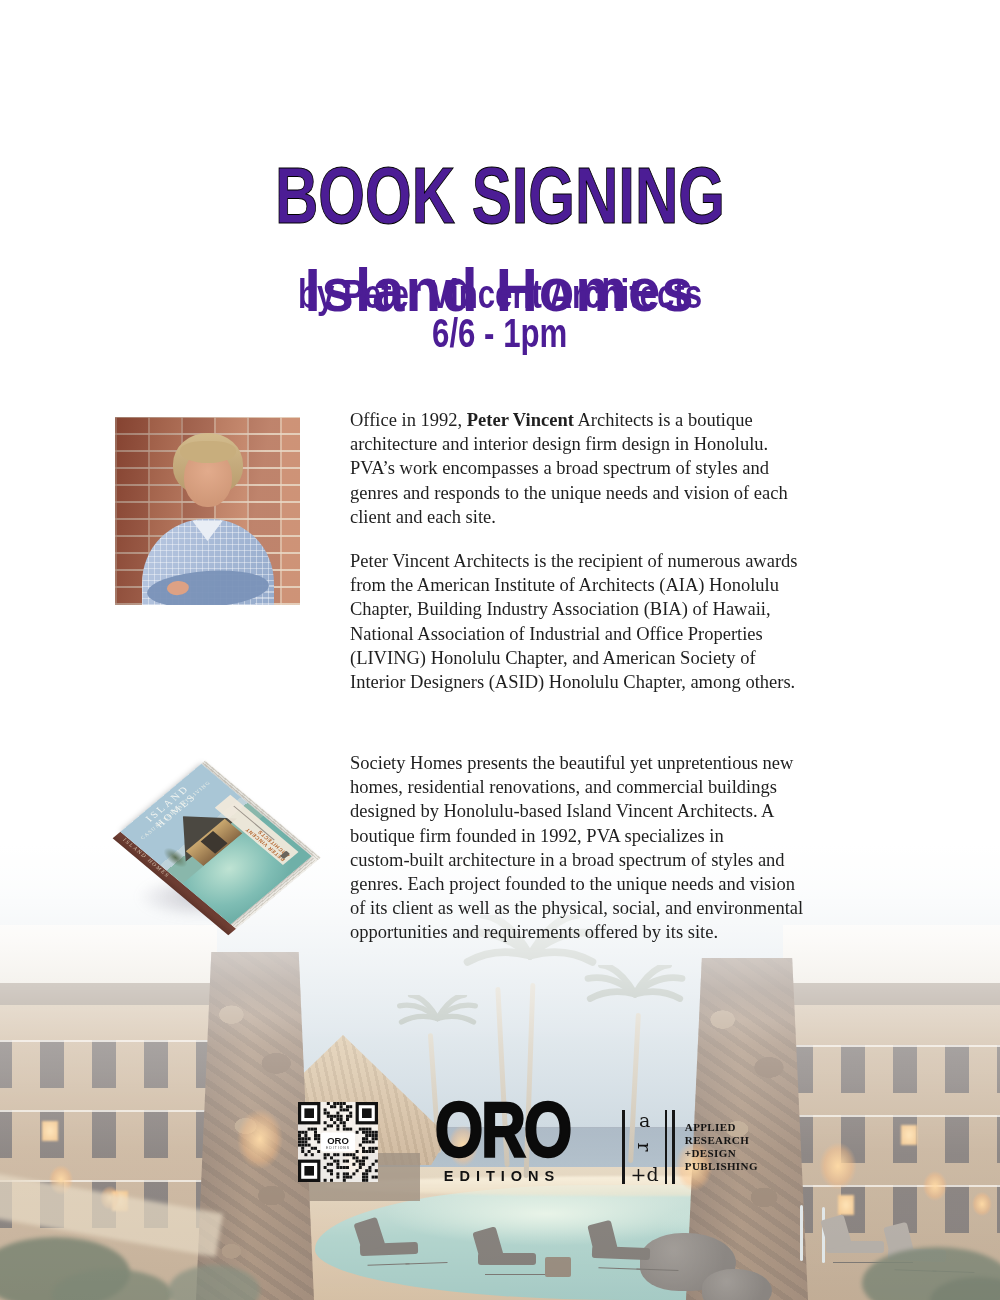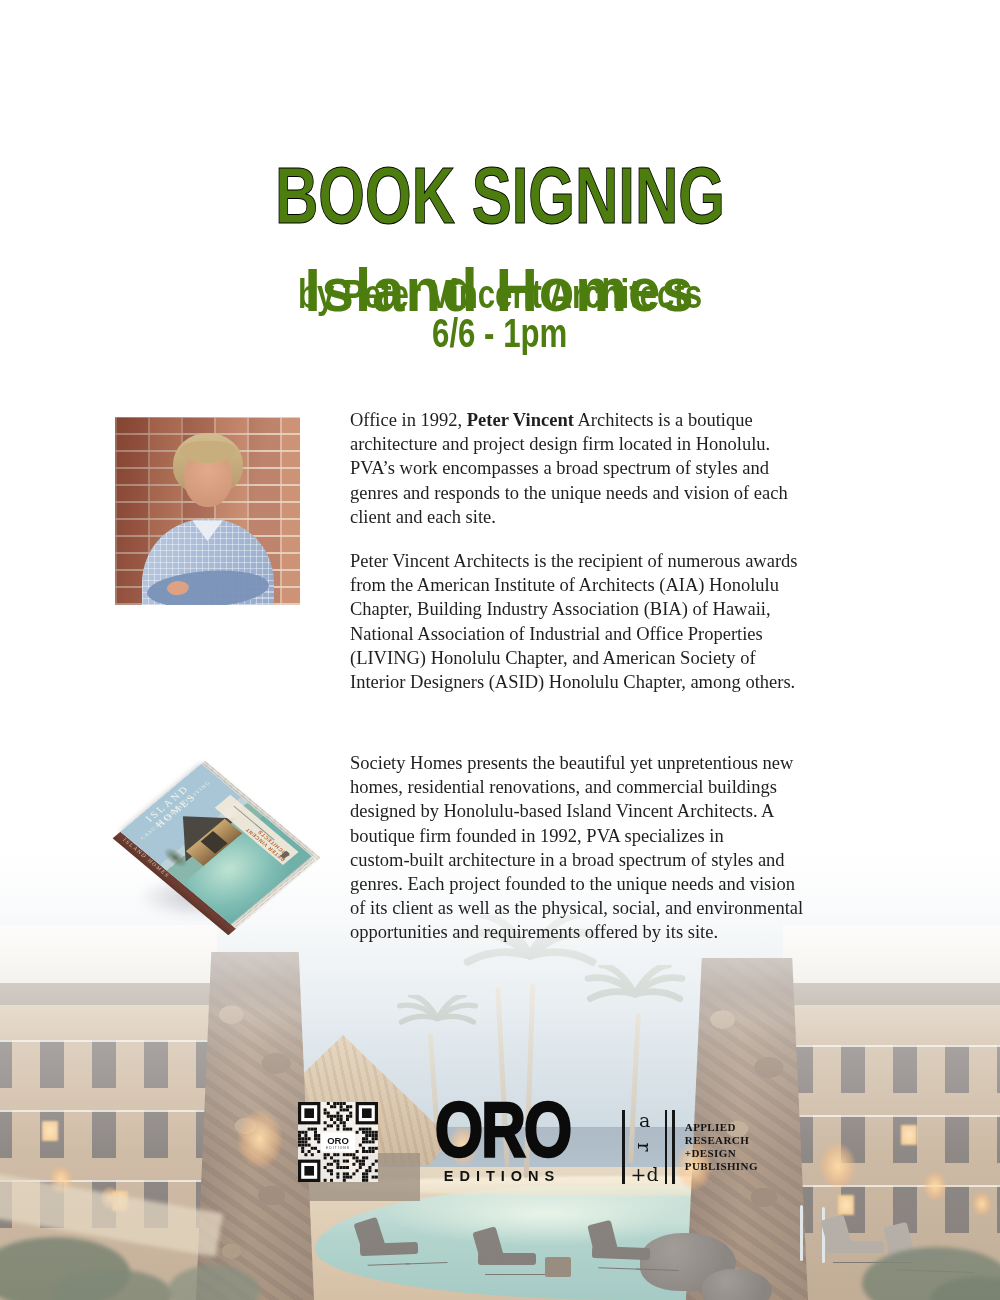--- a/index.html
+++ b/index.html
@@ -1,20 +1,20 @@
 <!DOCTYPE html>
 <html><head>
 <meta charset="utf-8">
 <style>
   html,body{margin:0;padding:0;background:#888;}
   .page{position:relative;width:1000px;height:1300px;background:#ffffff;overflow:hidden;
         font-family:"Liberation Sans",sans-serif;margin:0 auto;}
 
   
-  .hdr{position:absolute;left:0;width:100%;text-align:center;color:#4d7c0f;white-space:nowrap;}
+  .hdr{position:absolute;left:0;width:100%;text-align:center;color:#4c1d95;white-space:nowrap;}
   .hdr .cx{display:inline-block;transform-origin:50% 50%;}
   .h-main{top:102px;font-size:80px;line-height:80px;font-weight:700;-webkit-text-stroke:1px #000;}
   .h-main .cx{transform:scaleX(0.75);}
   .h-book{top:208px;font-size:62px;line-height:62px;font-weight:700;}
   .h-book .cx{transform:scaleX(0.94);letter-spacing:1px;}
   .h-by{top:274px;font-size:40px;line-height:40px;font-weight:700;}
   .h-by .cx{transform:scaleX(0.78);}
   .h-time{top:313px;font-size:40px;line-height:40px;font-weight:700;}
   .h-time .cx{transform:scaleX(0.78);}
 
@@ -296,21 +296,21 @@
       <div class="p-collar"></div>
       <div class="p-arms">
         <div class="p-hand"></div>
       </div>
     </div>
   </figure>
 
   <div class="para" style="top:408px;">
     <div><span>Office in 1992, </span><strong>Peter Vincent</strong><span> Architects is a boutique</span></div>
     <div>
-        <div>architecture and project design firm located in Honolulu.</div>
+        <div>architecture and interior design firm design in Honolulu.</div>
         <div>PVA’s work encompasses a broad spectrum of styles and</div>
         <div>genres and responds to the unique needs and vision of each</div>
         <div>client and each site.</div>
       </div>
   </div>
 
   <div class="para" style="top:549px;">
     <div>
         <div>Peter Vincent Architects is the recipient of numerous awards</div>
         <div>from the American Institute of Architects (AIA) Honolulu</div>

